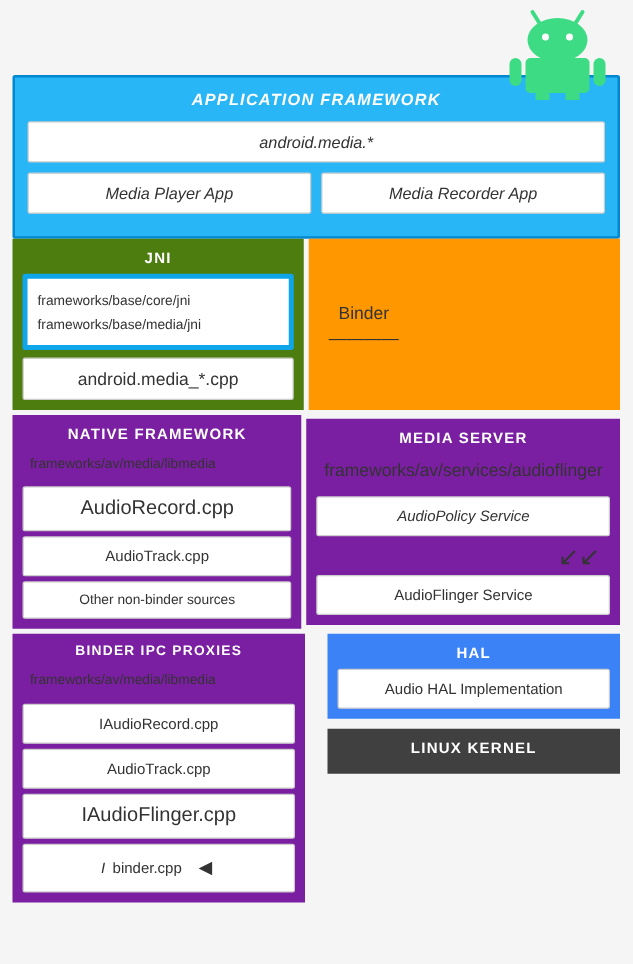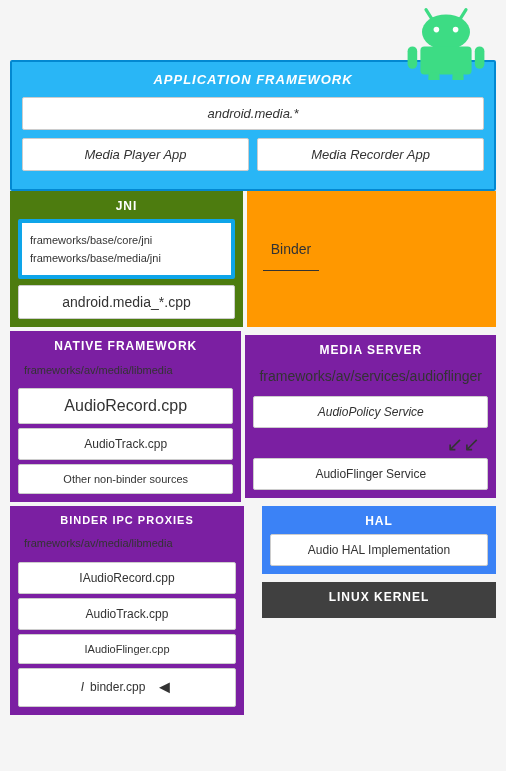--- a/index.html
+++ b/index.html
@@ -261,21 +261,21 @@
   <div class="col-half">
     <div class="section-bg-purple">
       <div class="section-label" style="font-size:11px;">BINDER IPC PROXIES</div>
       <div class="small-text">frameworks/av/media/libmedia</div>
       <div class="white-box" style="margin-top:6px; margin-bottom:4px; font-size:12px;">
         <span>IAudioRecord.cpp</span>
       </div>
       <div class="white-box" style="margin-bottom:4px; font-size:12px;">
         <span>AudioTrack.cpp</span>
       </div>
-      <div class="white-box" style="margin-bottom:4px; font-size:11px;">
+      <div class="white-box" style="margin-bottom:4px; font-size:16px;">
         <span>IAudioFlinger.cpp</span>
       </div>
       <div class="white-box" style="font-size:12px; display:flex; align-items:center; justify-content:center; gap:6px;">
         <span style="font-style:italic;">I</span>
           <span>binder.cpp</span>
         <span style="font-size:18px; margin-left:4px;">◄</span>
       </div>
     </div>
   </div>
 

